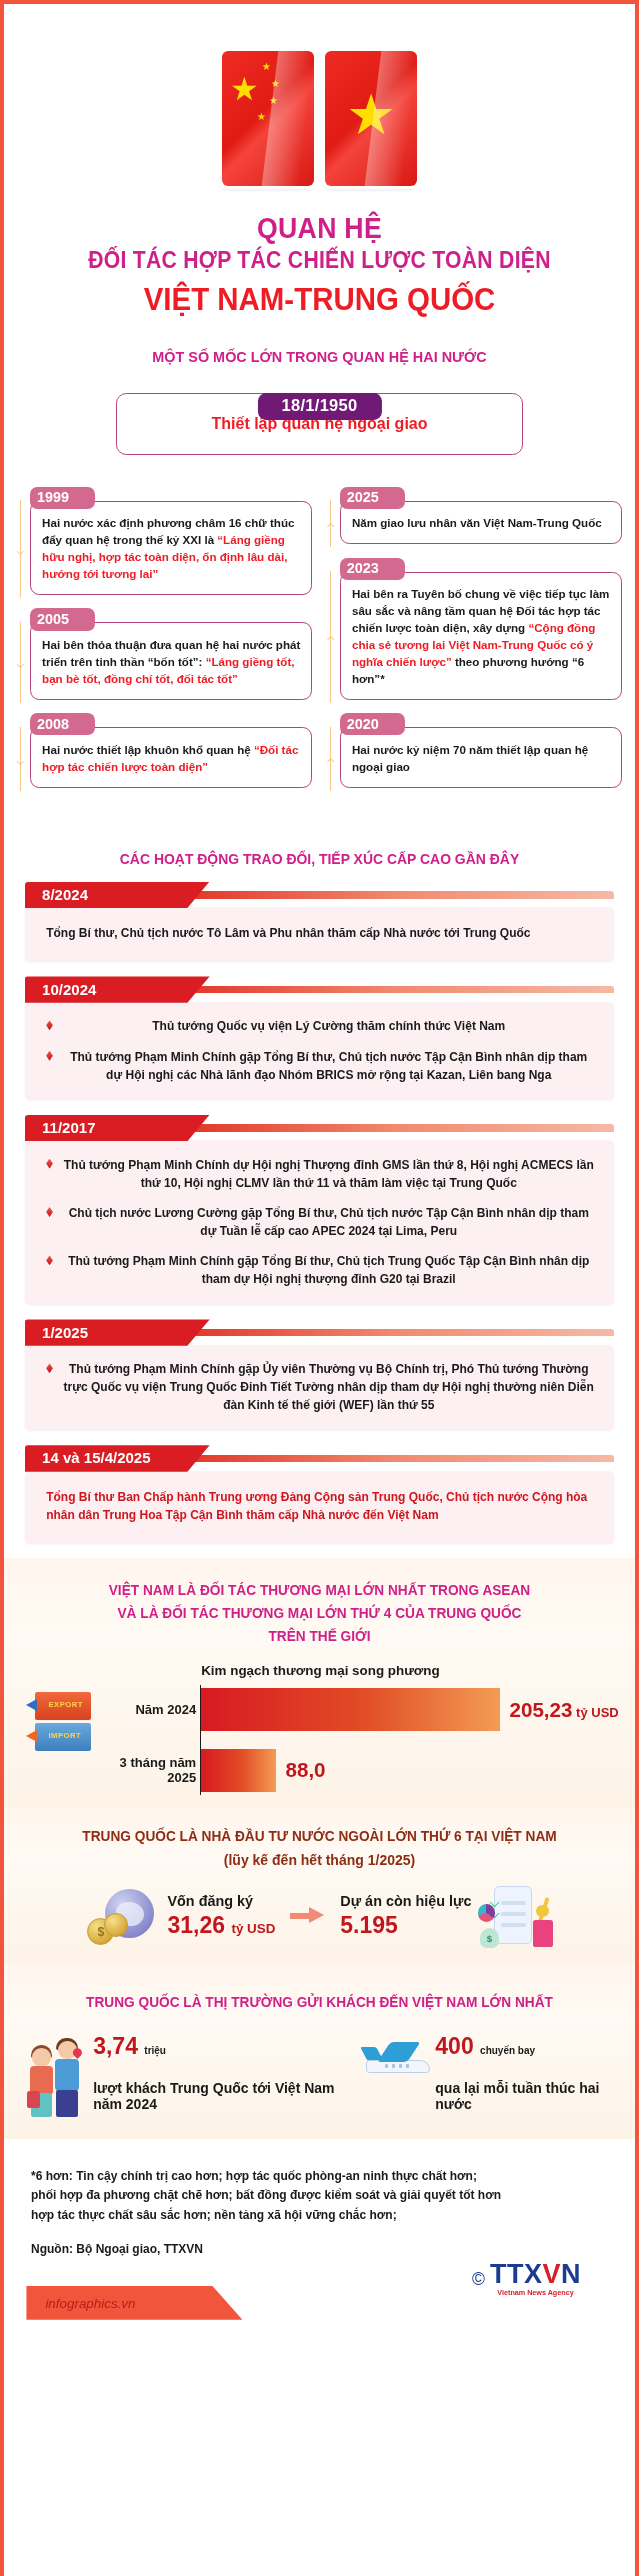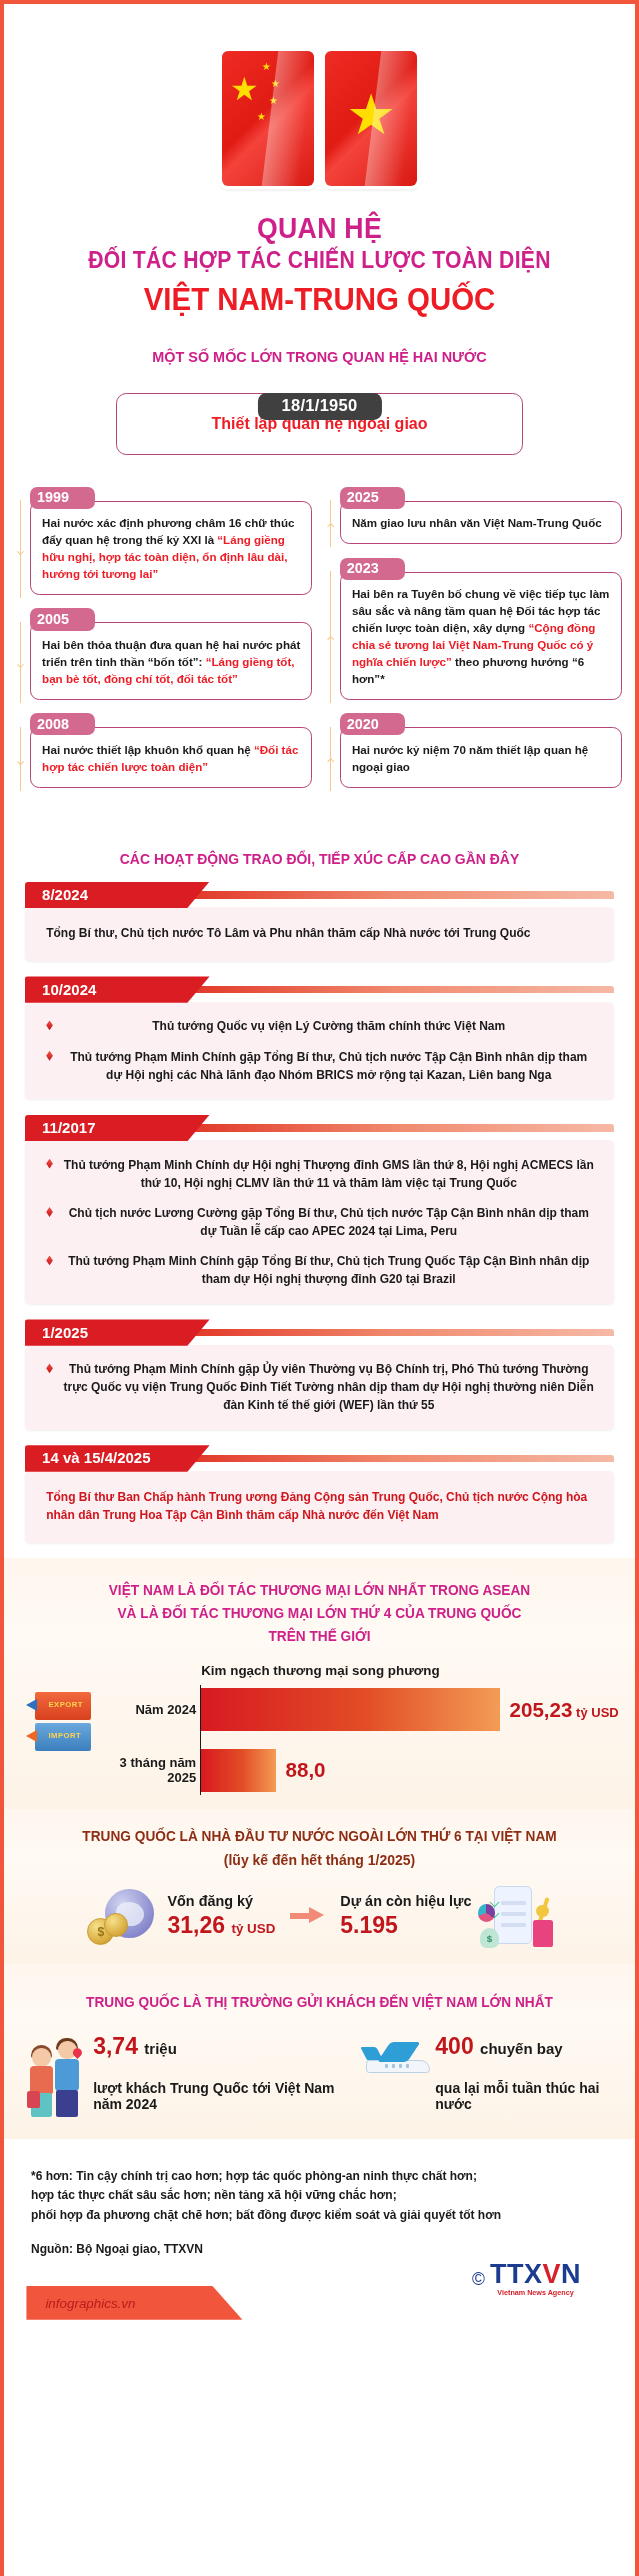--- a/index.html
+++ b/index.html
@@ -52,21 +52,21 @@
   }
   h2.section-pink {
     text-align: center; color: #cf2089; font-weight: bold;
     font-size: 15.5px; margin-top: 31px; transform: scaleX(.93);
   }
 
   
   .top-milestone { position: relative; width: 407px; margin: 27px auto 0; }
   .tm-chip {
     position: absolute; top: 0; left: 50%; transform: translateX(-50%);
-    background: #404040; color: #fff; font-weight: bold; font-size: 16.5px;
+    background: #701a75; color: #fff; font-weight: bold; font-size: 16.5px;
     padding: 3.6px 24px 4.6px; border-radius: 8.2px; z-index: 2; letter-spacing: 0.3px;
   }
   .tm-body {
     margin-top: 12px; border: 1px solid #b5447a; border-radius: 10.3px;
     height: 62px; display: flex; align-items: center; justify-content: center;
   }
   .tm-text { color: #ee1c25; font-weight: bold; font-size: 16px; }
 
   
   .timeline { position: relative; margin: 32px 13.4px 0; }
@@ -200,21 +200,21 @@
   .cb-pie { position: absolute; left: 1px; top: 20.6px; width: 17.5px; height: 17.5px; border-radius: 50%;
     background: conic-gradient(#7b3fa0 0 35%, #e0557f 35% 70%, #36b4c9 70% 100%); }
   .cb-calc { position: absolute; right: 1px; bottom: 2.1px; width: 19.6px; height: 27px; background: #e8427f; border-radius: 2.6px; }
   .cb-bag { position: absolute; left: 3.1px; bottom: 1px; width: 19.6px; height: 20.6px; background: #bfe6d4; border-radius: 50% 50% 7.2px 7.2px; }
   .cb-bag::after { content: "$"; position: absolute; inset: 0; display: flex; align-items: center; justify-content: center; color: #2f8f63; font-weight: bold; font-size: 9.8px; }
   .cb-coin { position: absolute; right: 5.2px; top: 21.6px; width: 12.4px; height: 12.4px; border-radius: 50%; background: #f2c63e; }
 
   .tourist-row { display: flex; align-items: flex-start; justify-content: space-around; margin-top: 18.5px; padding: 0 23px; }
   .tour-cell { display: flex; align-items: flex-start; gap: 8.2px; }
   .tour-text .num { color: #c2161d; font-weight: bold; font-size: 23px; }
-  .tour-text .num .unit { font-size: 15px; color: #1a1a1a; font-weight: 600; }
+  .tour-text .num .unit { font-size: 10px; color: #1a1a1a; font-weight: 600; }
   .tour-text .cap { font-size: 14px; font-weight: 600; margin-top: 20.6px; }
   .tour-text .cap2 { font-size: 14px; font-weight: 600; margin-top: 20.6px; }
 
   .people-icon { width: 67px; height: 82px; position: relative; }
   .p-head { position: absolute; border-radius: 50%; }
   .p1-head { width: 18.5px; height: 18.5px; background: #f3c9a8; left: 5.2px; top: 15.5px; }
   .p1-hair { position: absolute; width: 21.6px; height: 13.4px; background: #8a4a2a; left: 3.6px; top: 12.4px; border-radius: 10.3px 10.3px 2.1px 2.1px; }
   .p1-body { position: absolute; width: 23px; height: 29px; background: #e86a4f; left: 3.1px; top: 33px; border-radius: 4.1px; }
   .p1-legs { position: absolute; width: 20.6px; height: 24px; background: #5fc3c3; left: 4.1px; top: 60px; border-radius: 2.1px; }
   .p2-head { width: 18.5px; height: 18.5px; background: #f3c9a8; left: 31px; top: 8.2px; }
@@ -447,22 +447,22 @@
             <span class="unit">chuyến bay</span>
           </div>
           <div class="cap2">qua lại mỗi tuần thúc hai nước</div>
         </div>
       </div>
     </div>
   </div>
 
   <div class="footer">
     <div class="footnote">*6 hơn: Tin cậy chính trị cao hơn; hợp tác quốc phòng-an ninh thực chất hơn;</div>
+    <div class="footnote">phối hợp đa phương chặt chẽ hơn; bất đồng được kiểm soát và giải quyết tốt hơn</div>
     <div class="footnote">hợp tác thực chất sâu sắc hơn; nền tảng xã hội vững chắc hơn;</div>
-    <div class="footnote">phối hợp đa phương chặt chẽ hơn; bất đồng được kiểm soát và giải quyết tốt hơn</div>
     <div class="source">Nguồn: Bộ Ngoại giao, TTXVN</div>
 
     <div class="footer-bottom">
       <div class="ttxvn-logo">
         <div class="copy-c">©</div>
         <div>
           <div class="ttxvn-word"><span>TTX</span><span class="v">V</span><span>N</span></div>
           <div class="ttxvn-sub">Vietnam News Agency</div>
         </div>
       </div>

